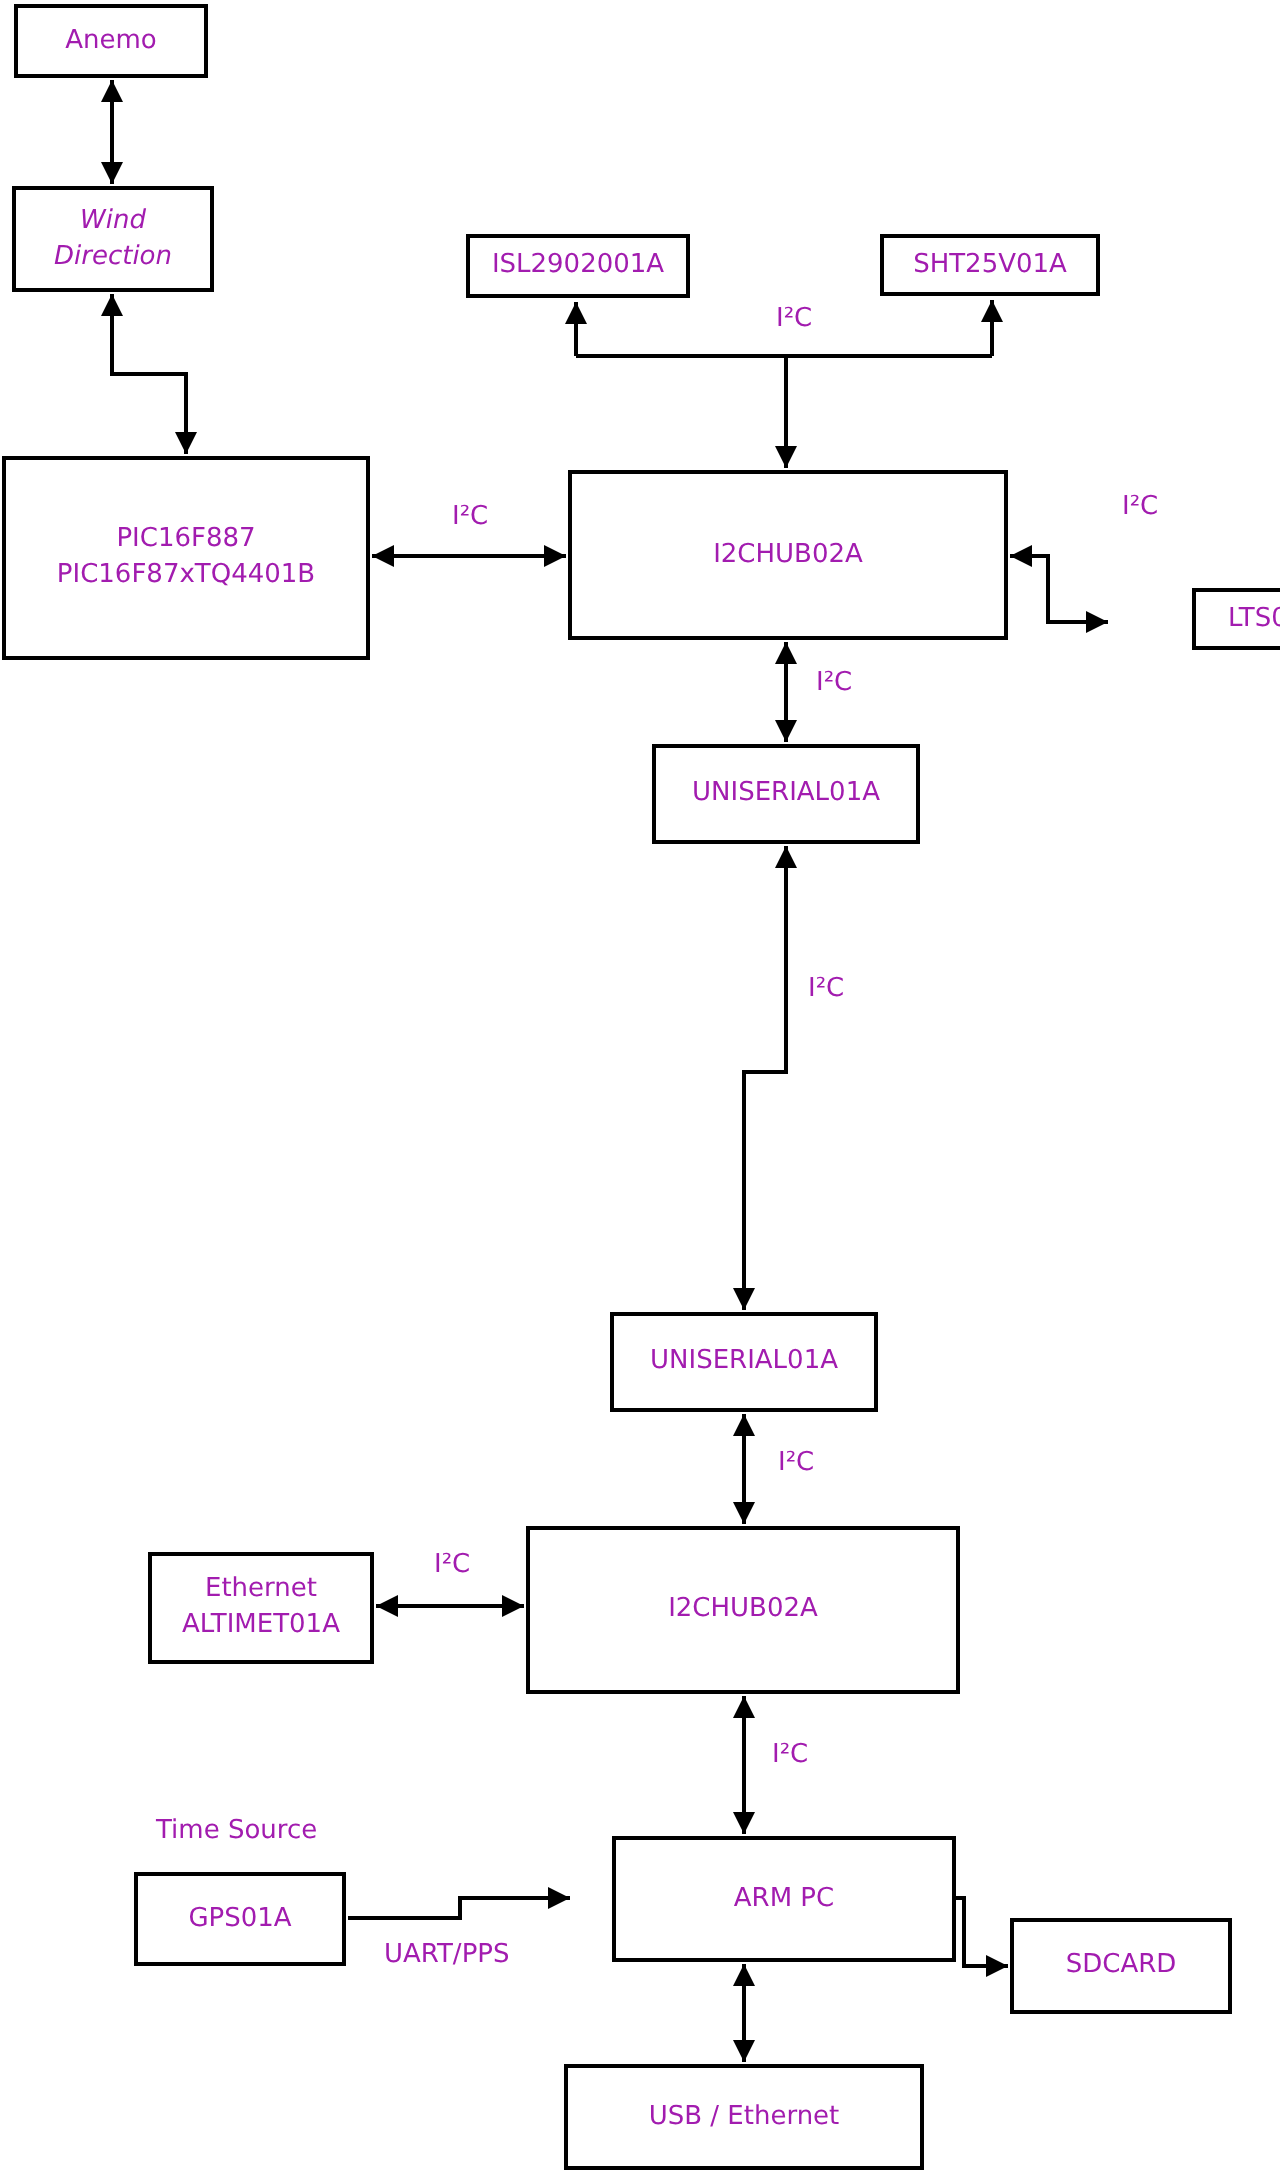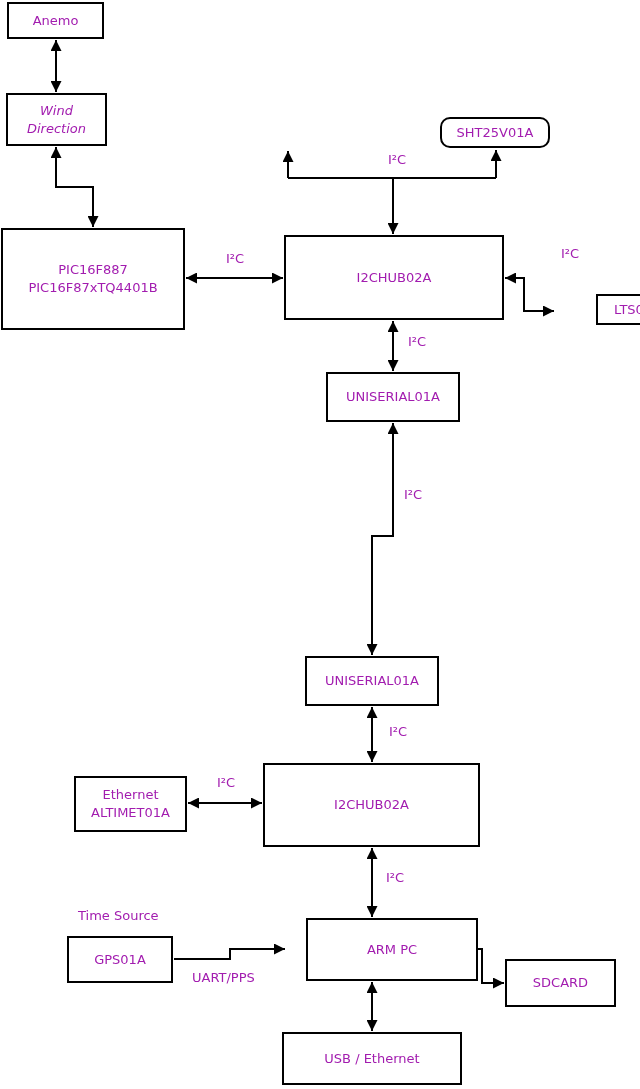--- a/index.html
+++ b/index.html
@@ -74,22 +74,25 @@
   <div class="node" style="left:6px;top:93px;width:101px;height:53px;font-style:italic;">
     <span>Wind</span>
     <span>Direction</span>
   </div>
 
   <div class="node" style="left:1px;top:228px;width:184px;height:102px;">
     <span>PIC16F887</span>
     <span>PIC16F87xTQ4401B</span>
   </div>
 
+  <div class="node" style="left:233px;top:117px;width:112px;height:32px;">
+    <span>ISL2902001A</span>
+  </div>
 
-  <div class="node" style="left:440px;top:117px;width:110px;height:31px;border-radius:10px;">
+  <div class="node" style="left:440px;top:117px;width:110px;height:31px;">
     <span>SHT25V01A</span>
   </div>
 
   <div class="node" style="left:284px;top:235px;width:220px;height:85px;">
     <span>I2CHUB02A</span>
   </div>
 
   <div class="node" style="left:555px;top:294px;width:83px;height:31px;margin-left:41px;">
     <span>LTS01A</span>
   </div>

